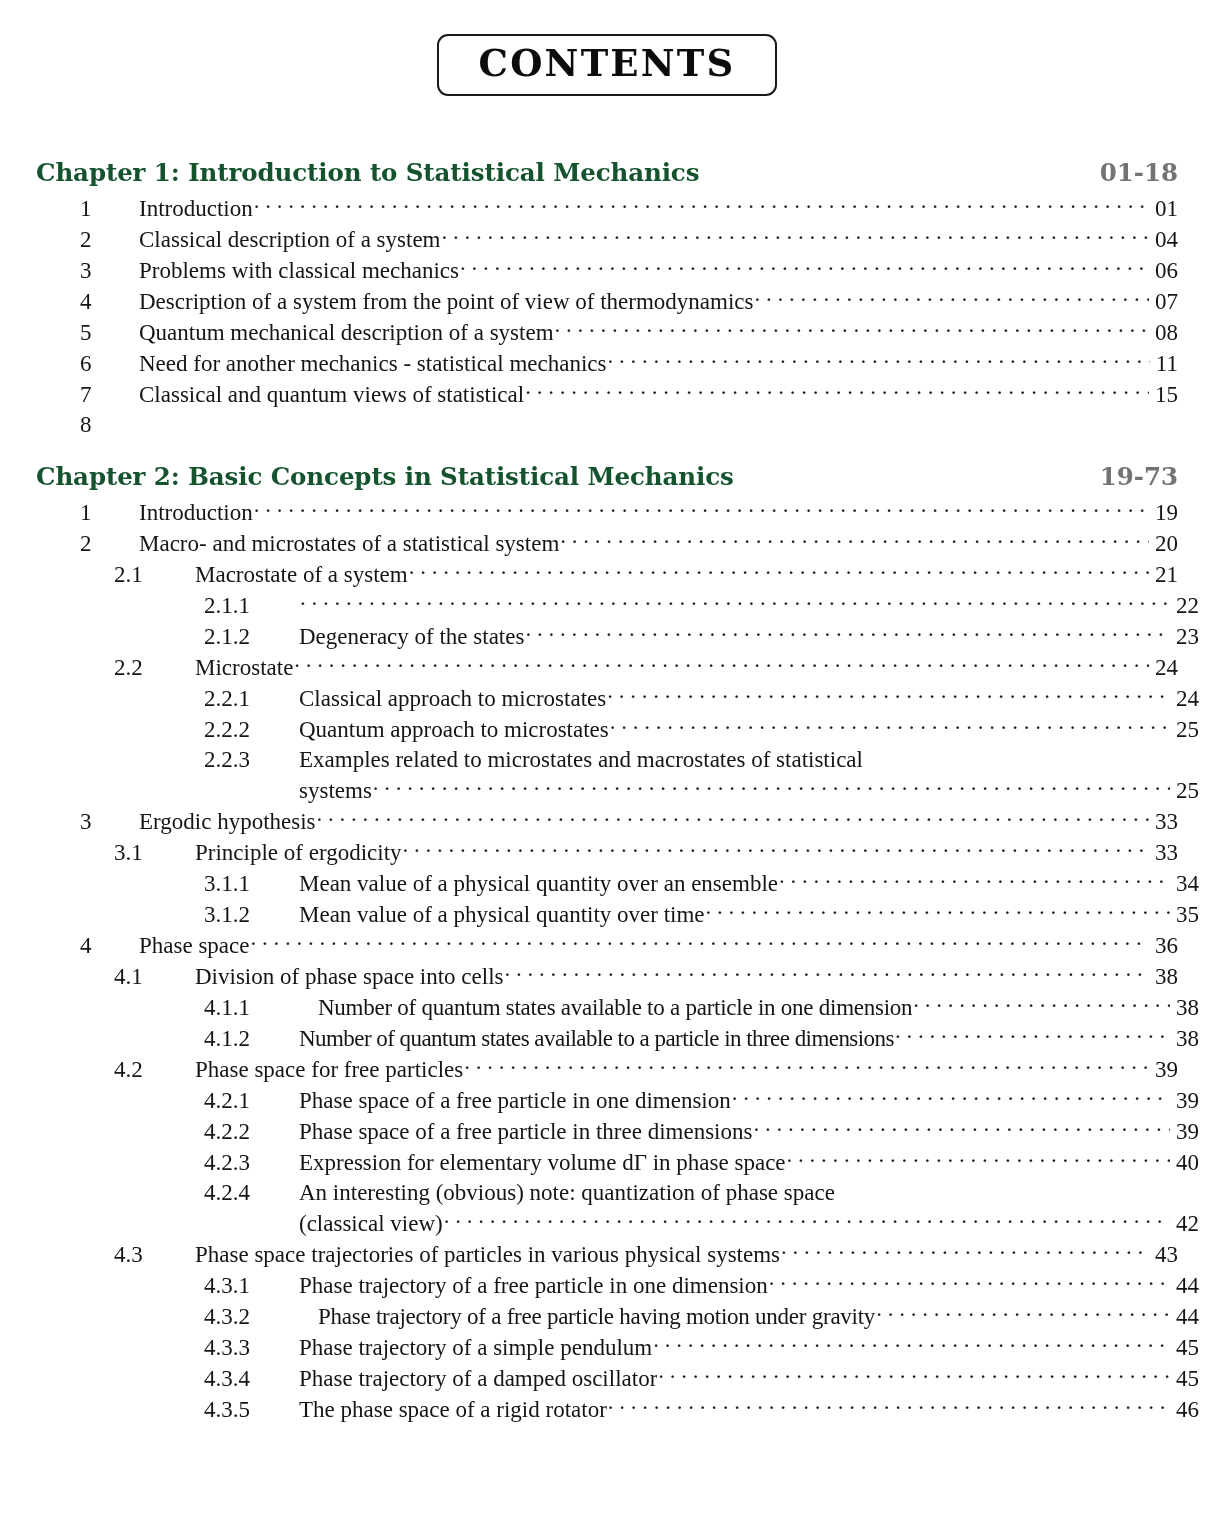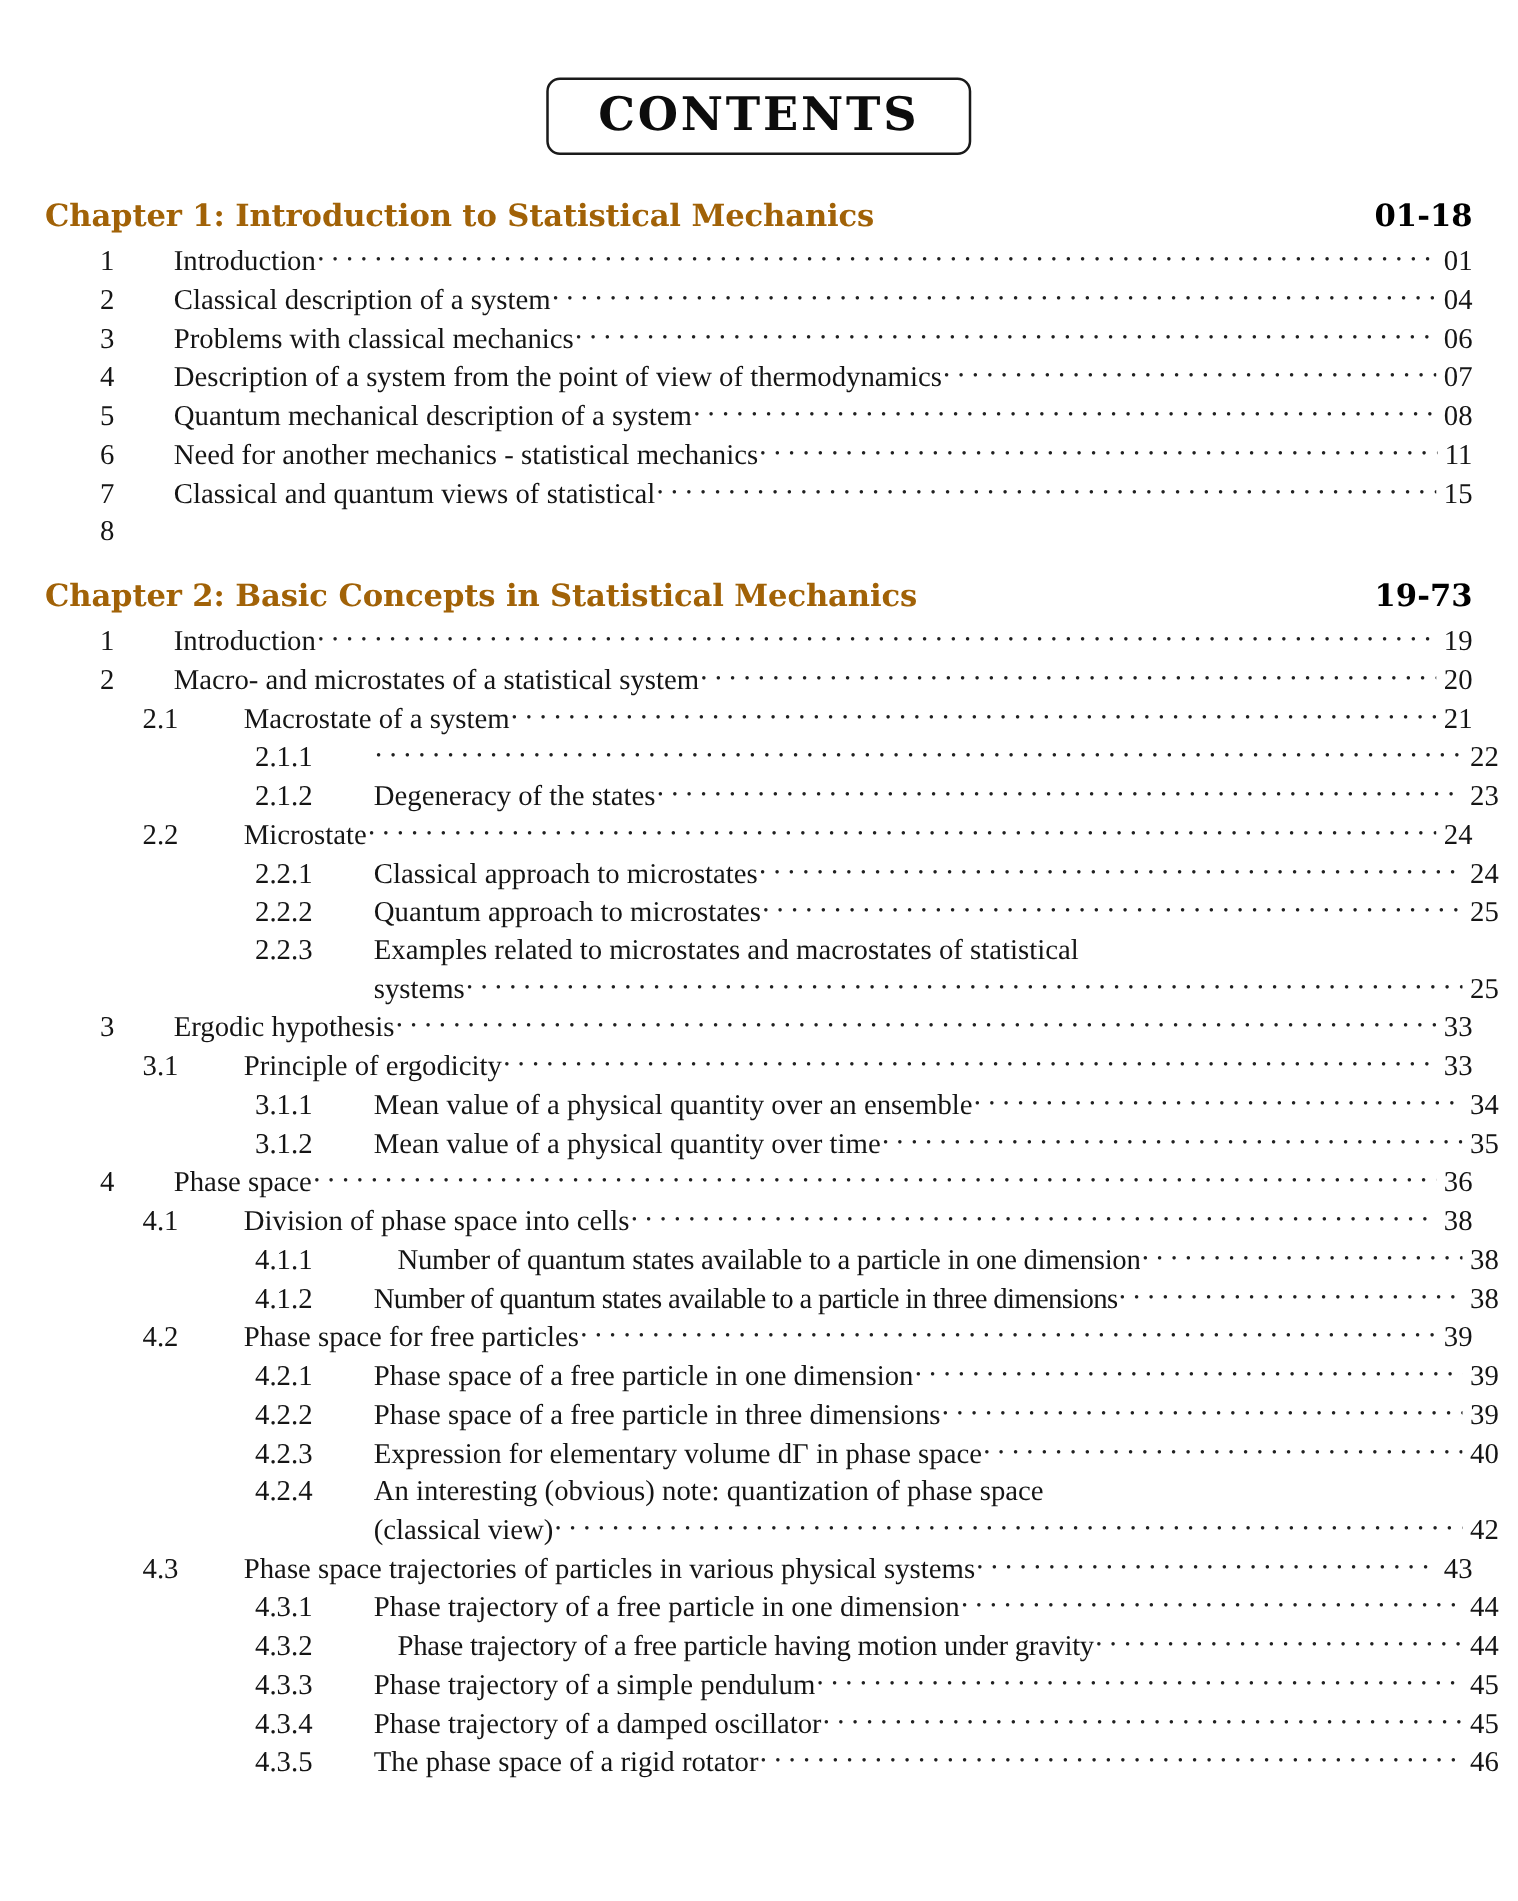--- a/index.html
+++ b/index.html
@@ -16,21 +16,20 @@
     overflow: hidden;
   }
 
   
   .title-wrap {
     position: absolute;
     left: 0;
     top: 34px;
     width: 1214px;
     text-align: center;
-    margin-top: 28px;
   }
   .title-box {
     display: inline-block;
     border: 2px solid #1a1a1a;
     border-radius: 11px;
     padding: 9px 40px 12px 40px;
     line-height: 1;
   }
   .title-text {
     font-family: "DejaVu Serif", "Liberation Serif", serif;
@@ -55,28 +54,28 @@
     justify-content: space-between;
     margin: 0 36px 0 36px;
     padding-top: 4px;
     padding-bottom: 6px;
   }
   .chapter-title {
     font-family: "DejaVu Serif", "Liberation Serif", serif;
     font-weight: bold;
     font-size: 24.5px;
     letter-spacing: -0.1px;
-    color: #a16207;
+    color: #14532d;
     white-space: nowrap;
   }
   .chapter-pages {
     font-family: "DejaVu Serif", "Liberation Serif", serif;
     font-weight: bold;
     font-size: 24.5px;
-    color: #000000;
+    color: #737373;
     white-space: nowrap;
   }
   .chapter-block {
     margin-bottom: 18px;
   }
   .chapter-block.first .chapter { padding-top: 0; }
 
   
   .entry {
     display: flex;

